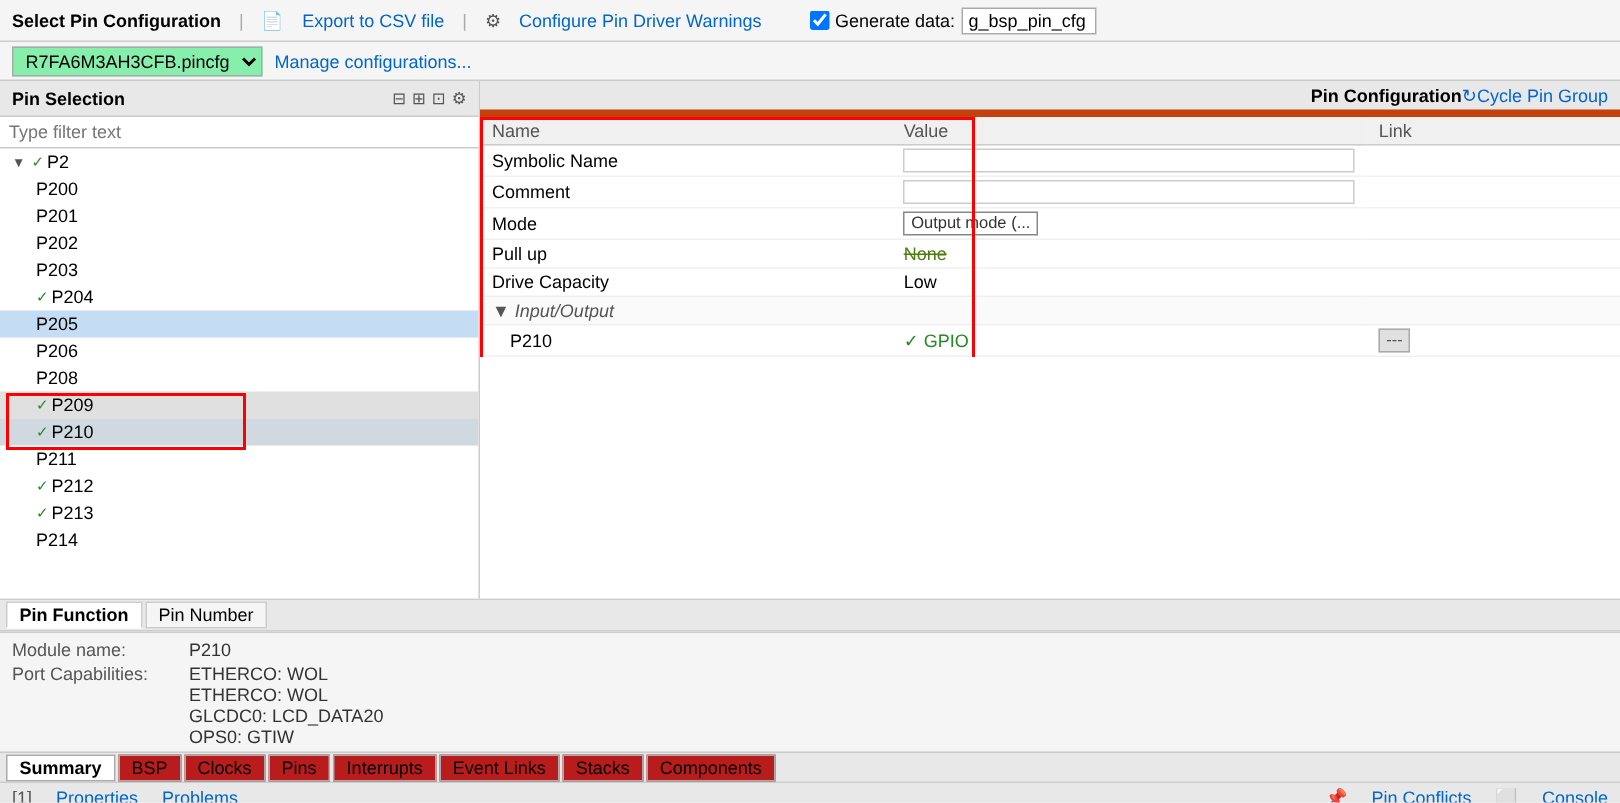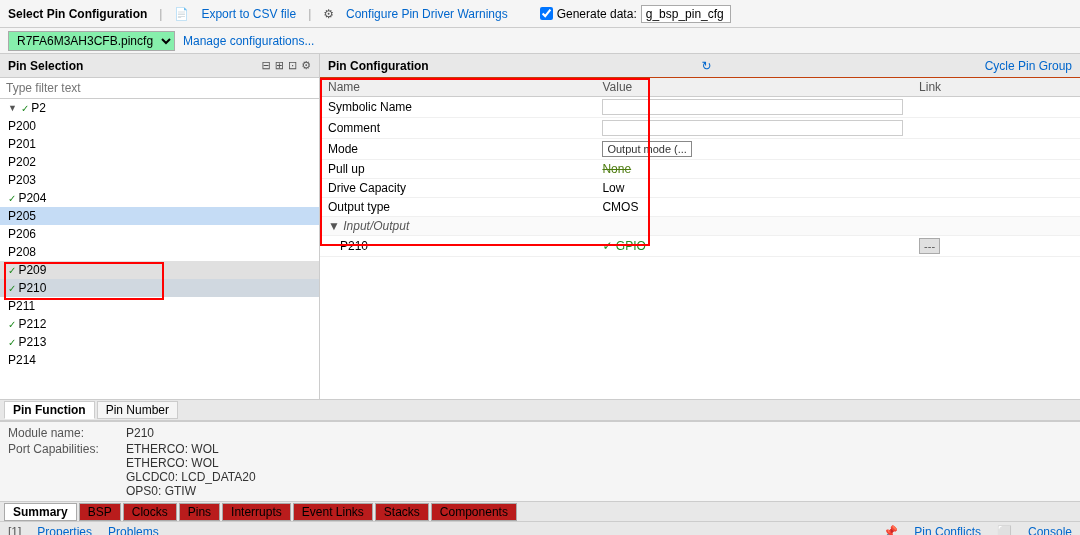--- a/index.html
+++ b/index.html
@@ -69,39 +69,39 @@
       cursor: pointer;
       white-space: nowrap;
       display: flex;
       align-items: center;
       gap: 2px;
       height: 18px;
     }
     .tree-item.selected { background: #c5dcf5; }
 
     .tree-indent-1 { padding-left: 8px; }
-    .tree-indent-2 { padding-left: 8px; }
+    .tree-indent-2 { padding-left: 24px; }
 
     .check-green { color: #228B22; font-size: 10px; }
     .expand-arrow { color: #555; font-size: 9px; margin-right: 2px; }
 
     
     .right-panel {
       flex: 1;
       display: flex;
       flex-direction: column;
       background: white;
     }
     .right-panel-header {
       background: #e8e8e8;
-      border-bottom: 1px solid #c2410c;
+      border-bottom: 5px solid #c2410c;
       padding: 3px 8px;
       display: flex;
       align-items: center;
-      justify-content: space-between;
+      justify-content: flex-end;
       height: 24px;
     }
 
     .config-table {
       width: 100%;
       border-collapse: collapse;
       font-size: 12px;
     }
     .config-table th {
       background: #f0f0f0;
@@ -383,27 +383,20 @@
             </td>
             <td></td>
           </tr>
           <tr>
             <td>Drive Capacity</td>
             <td>
               <span>Low</span>
             </td>
             <td></td>
           </tr>
-          <tr>
-            <td>Output type</td>
-            <td>
-              <span>CMOS</span>
-            </td>
-            <td></td>
-          </tr>
           <tr class="section-row">
             <td>
               <span>▼</span> Input/Output
             </td>
             <td></td>
             <td></td>
           </tr>
           <tr>
             <td style="padding-left:20px;">P210</td>
             <td>

